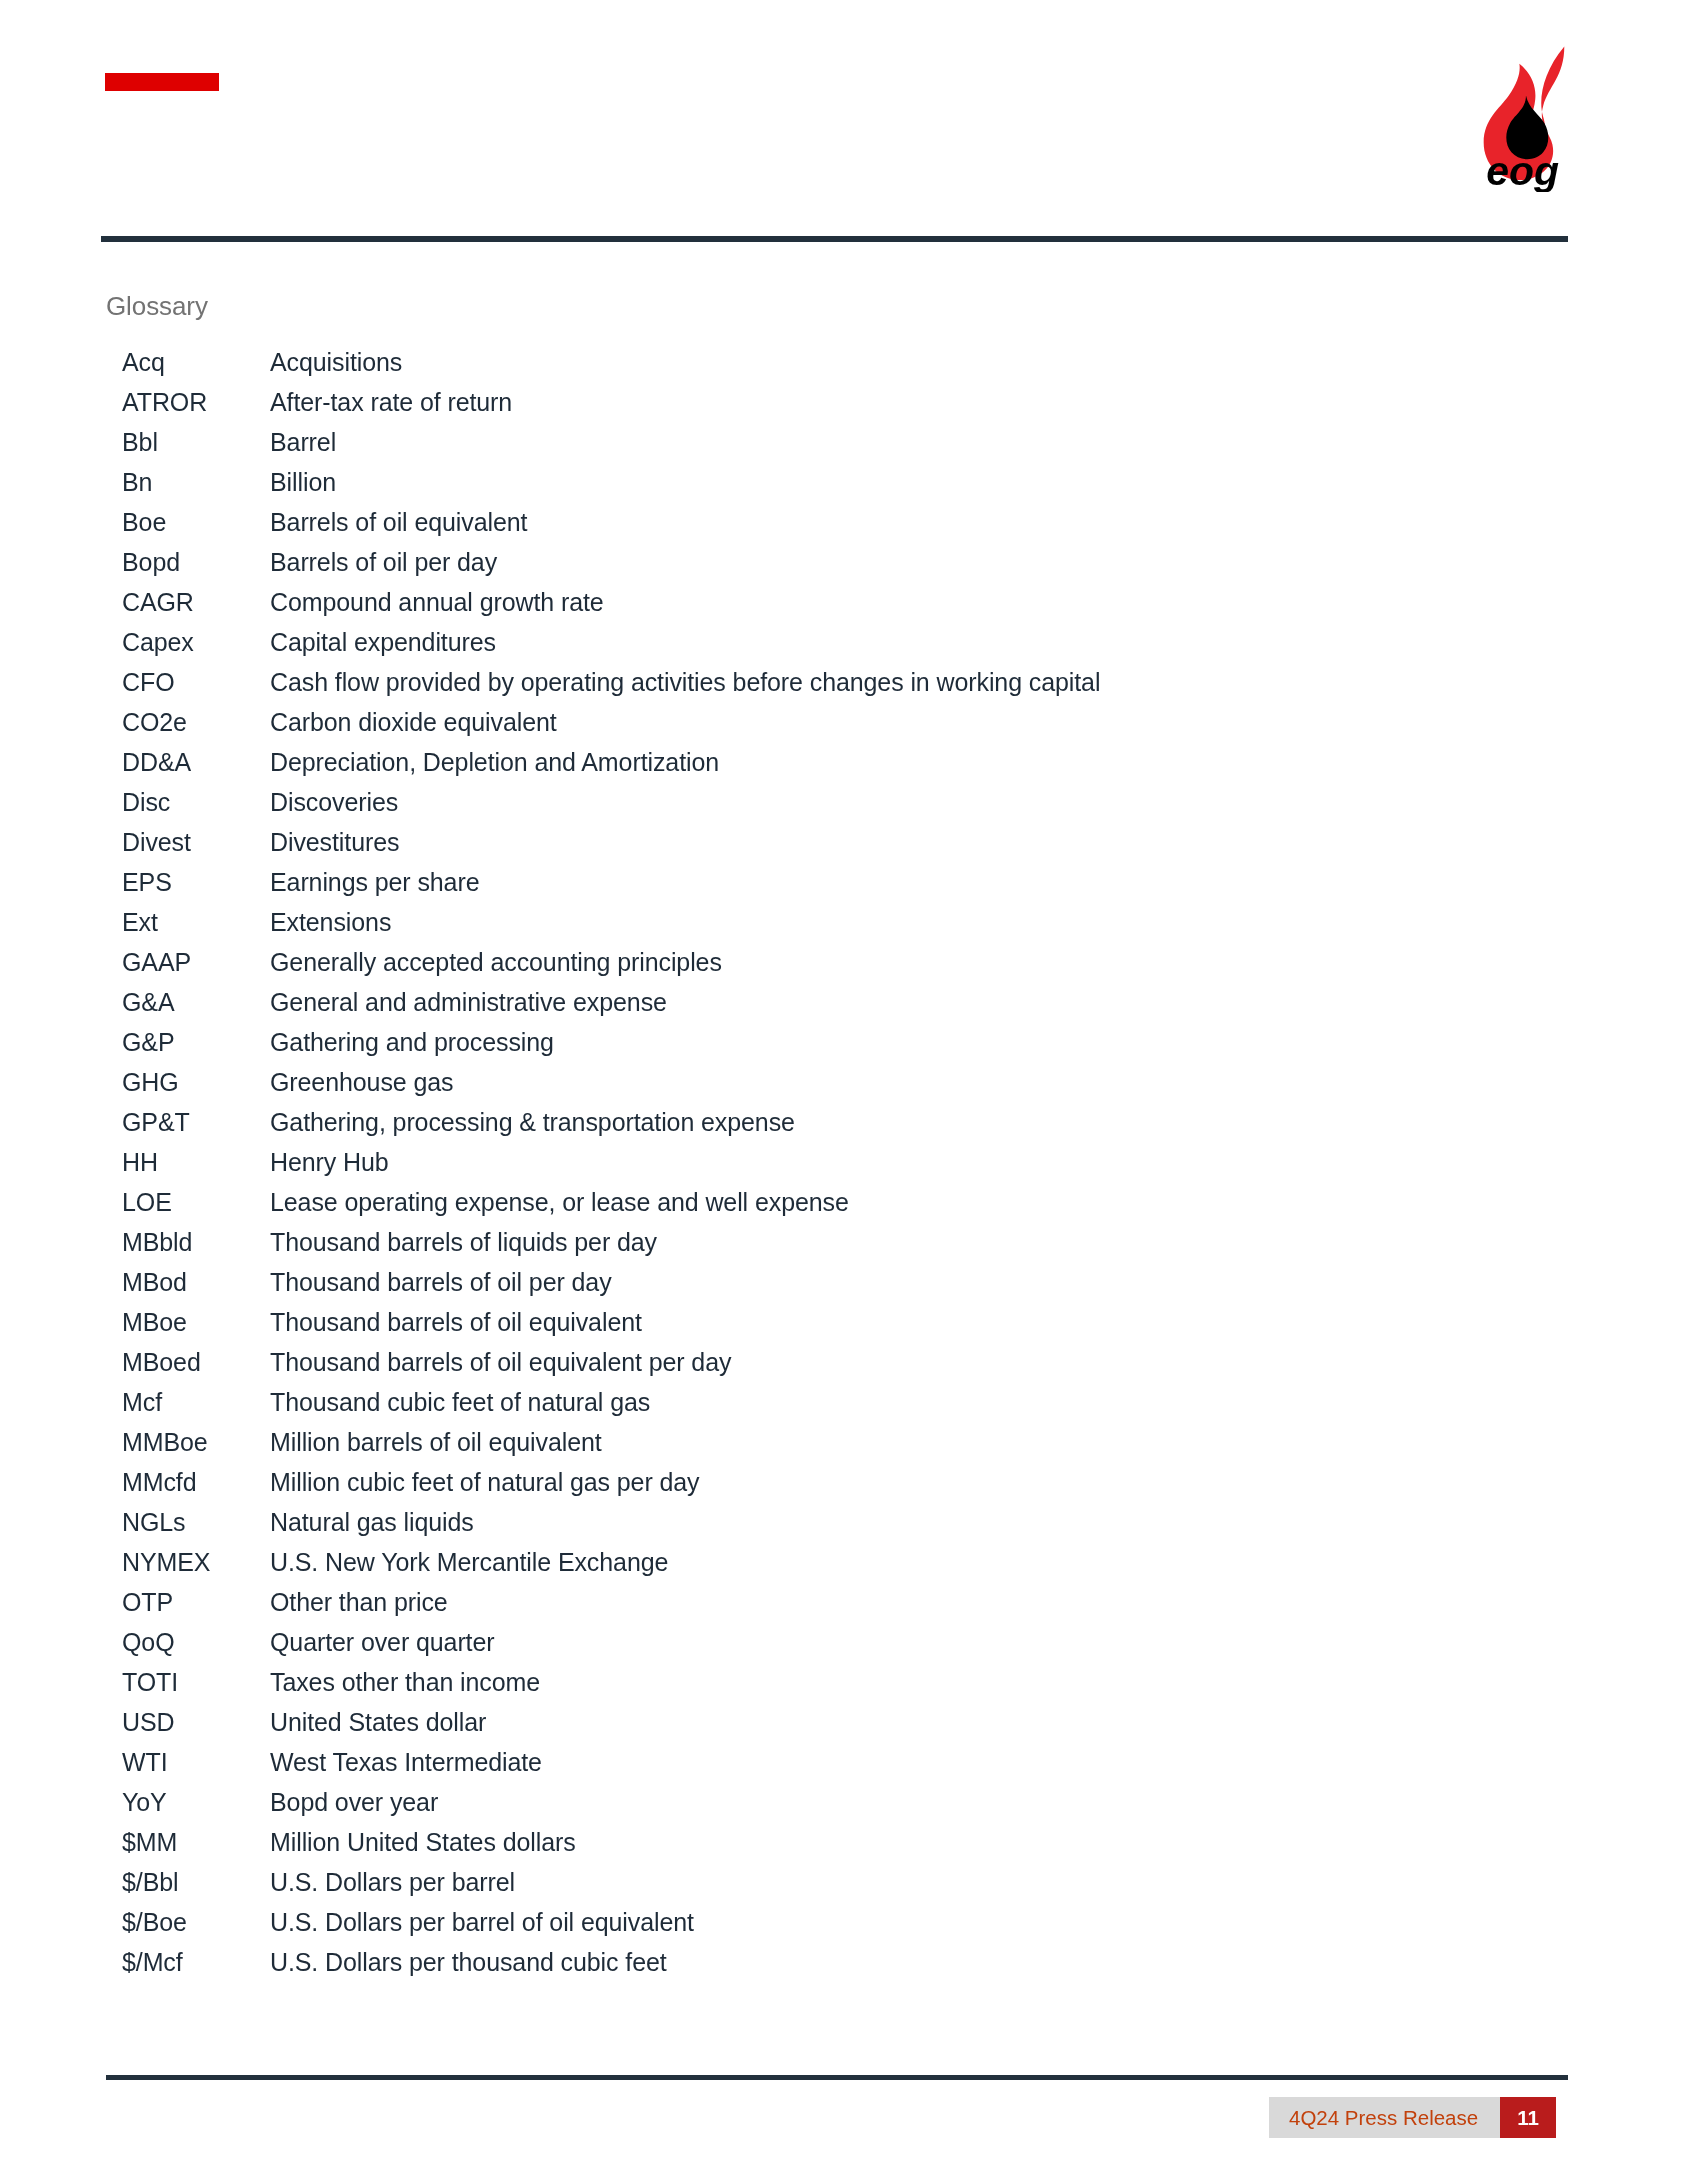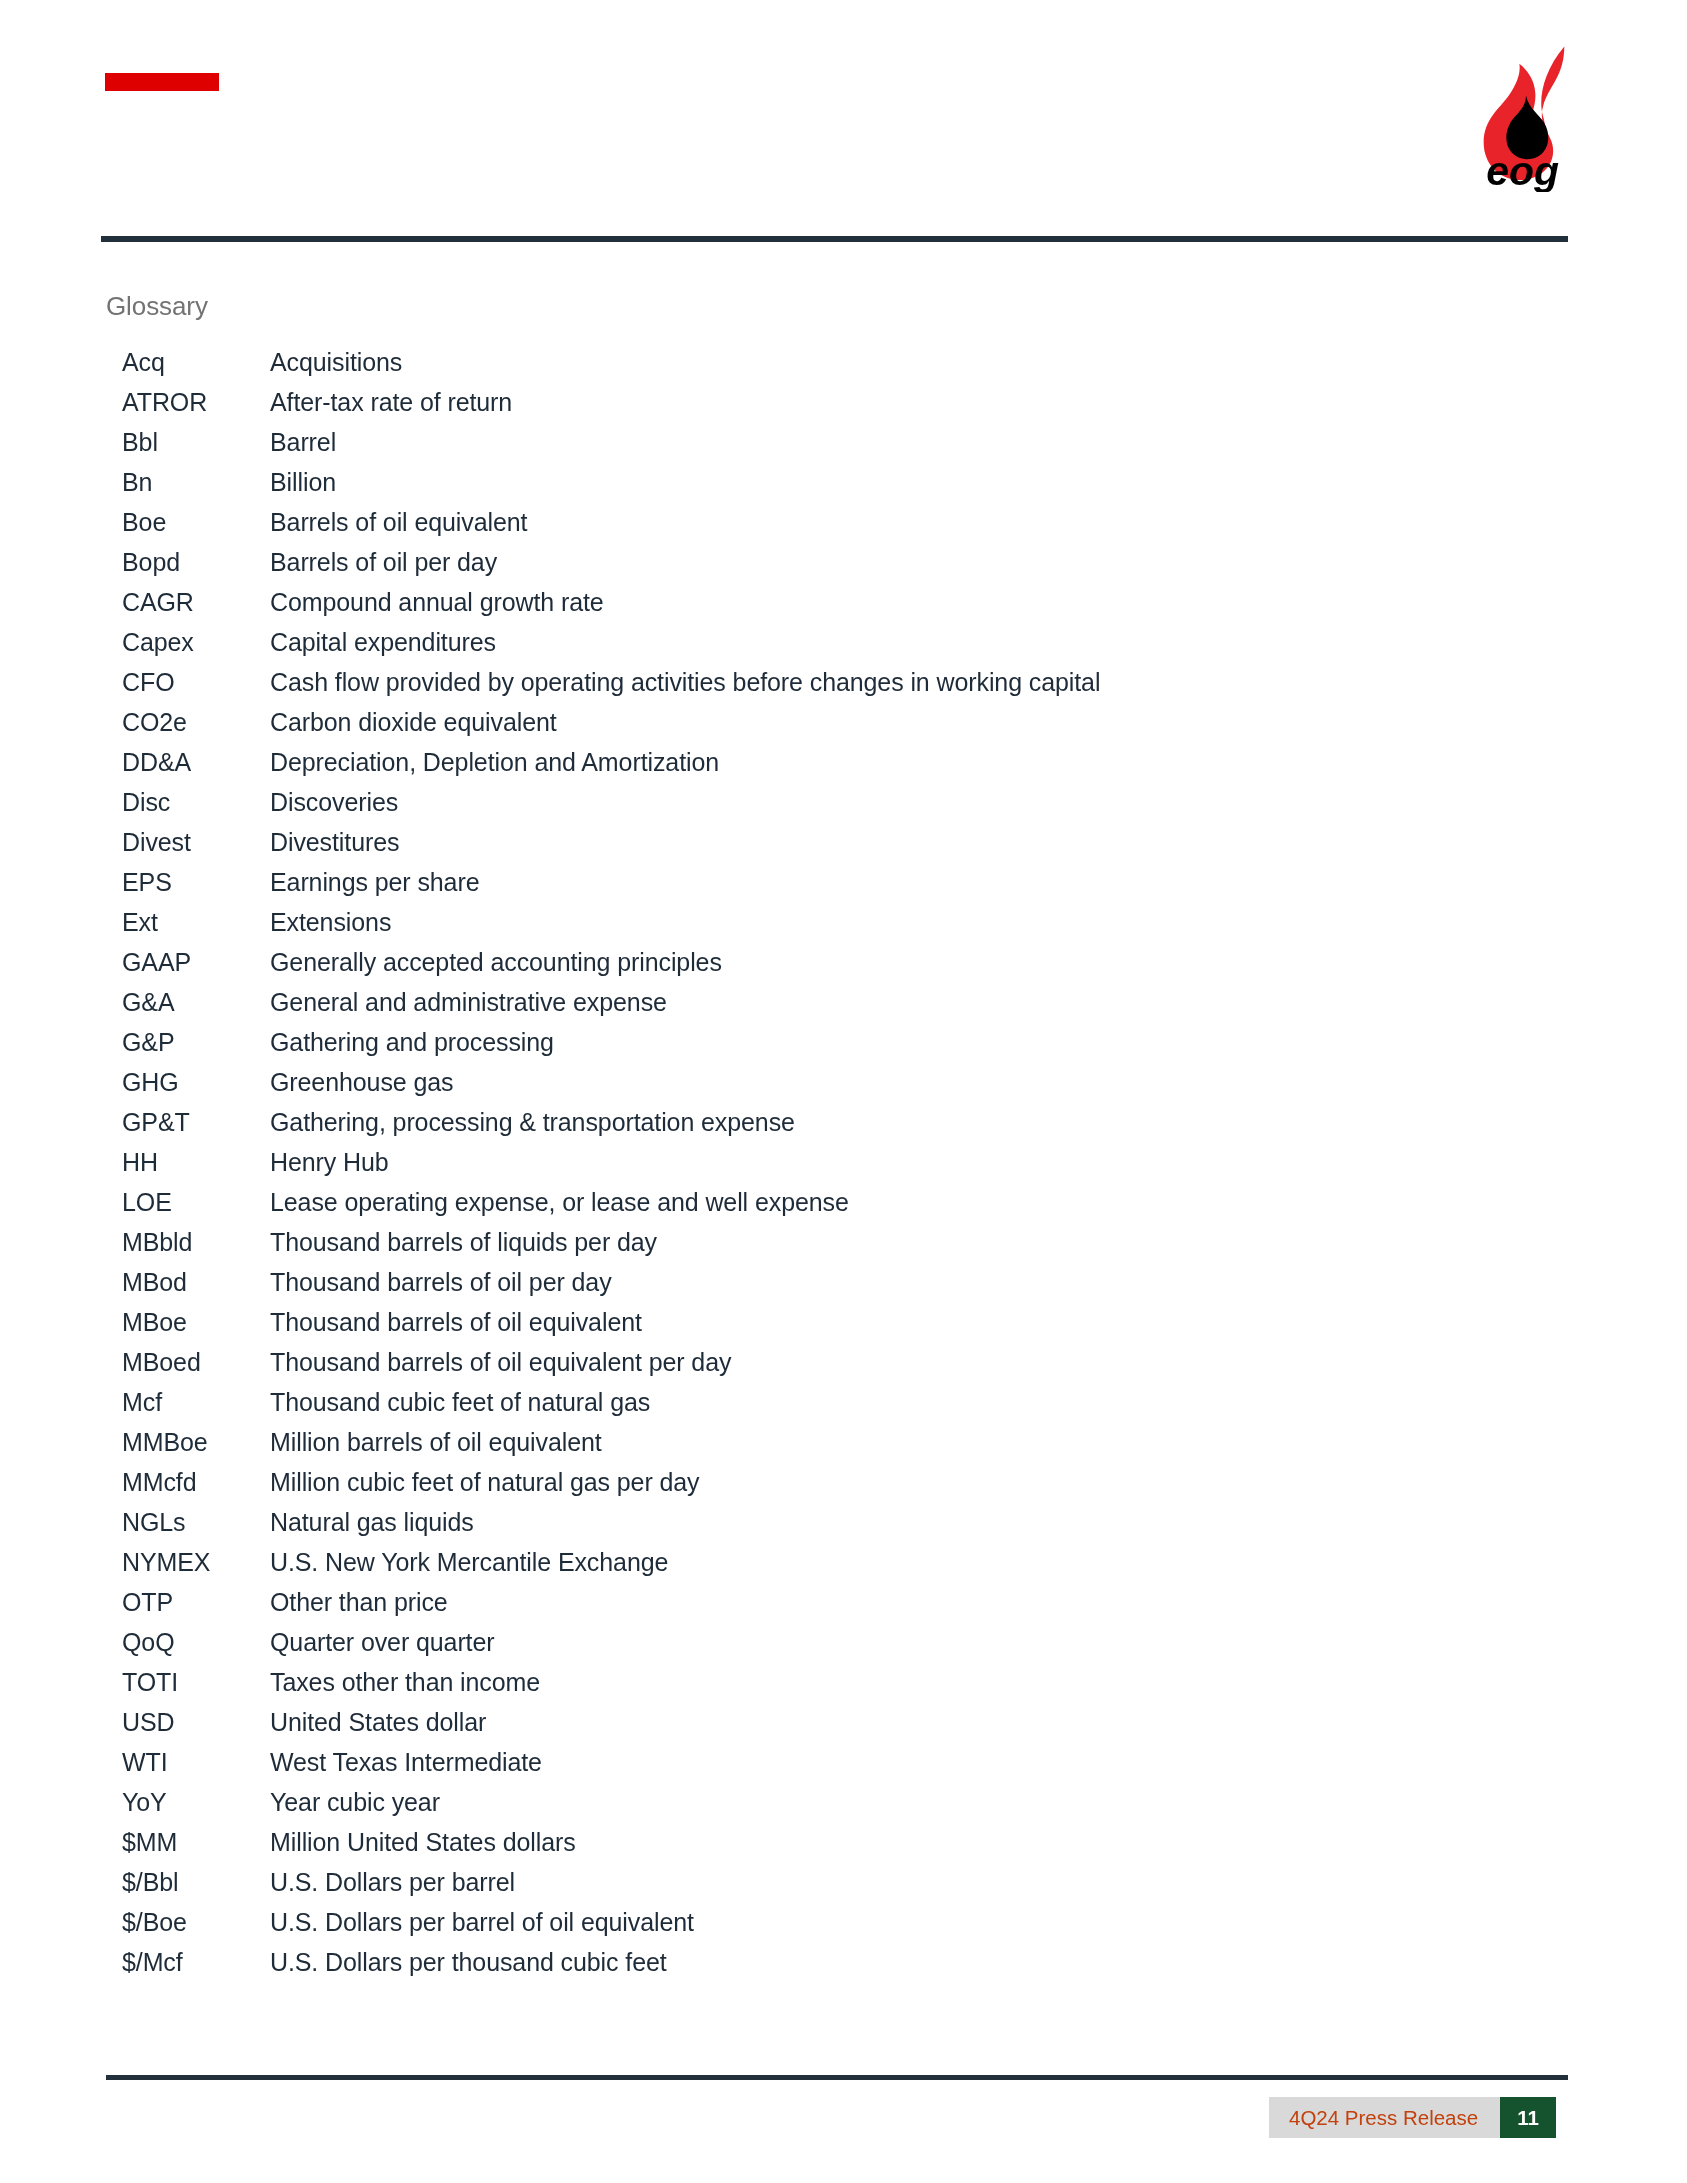--- a/index.html
+++ b/index.html
@@ -118,21 +118,21 @@
   }
   .footer-doc-label {
     background: #d9d9d9;
     color: #c2410c;
     font-size: 20.5px;
     line-height: 41px;
     padding: 0 22px 0 20px;
     white-space: nowrap;
   }
   .footer-page-number {
-    background: #14532d;
+    background: #b91c1c;
     color: #ffffff;
     font-size: 20.5px;
     font-weight: bold;
     line-height: 41px;
     padding: 0 14.6px;
     min-width: 26.5px;
     text-align: center;
     white-space: nowrap;
   }
 </style>
@@ -312,21 +312,21 @@
       <li class="glossary-row">
         <span class="term">USD</span>
         <span class="definition">United States dollar</span>
       </li>
       <li class="glossary-row">
         <span class="term">WTI</span>
         <span class="definition">West Texas Intermediate</span>
       </li>
       <li class="glossary-row">
         <span class="term">YoY</span>
-        <span class="definition">Year cubic year</span>
+        <span class="definition">Bopd over year</span>
       </li>
       <li class="glossary-row">
         <span class="term">$MM</span>
         <span class="definition">Million United States dollars</span>
       </li>
       <li class="glossary-row">
         <span class="term">$/Bbl</span>
         <span class="definition">U.S. Dollars per barrel</span>
       </li>
       <li class="glossary-row">

